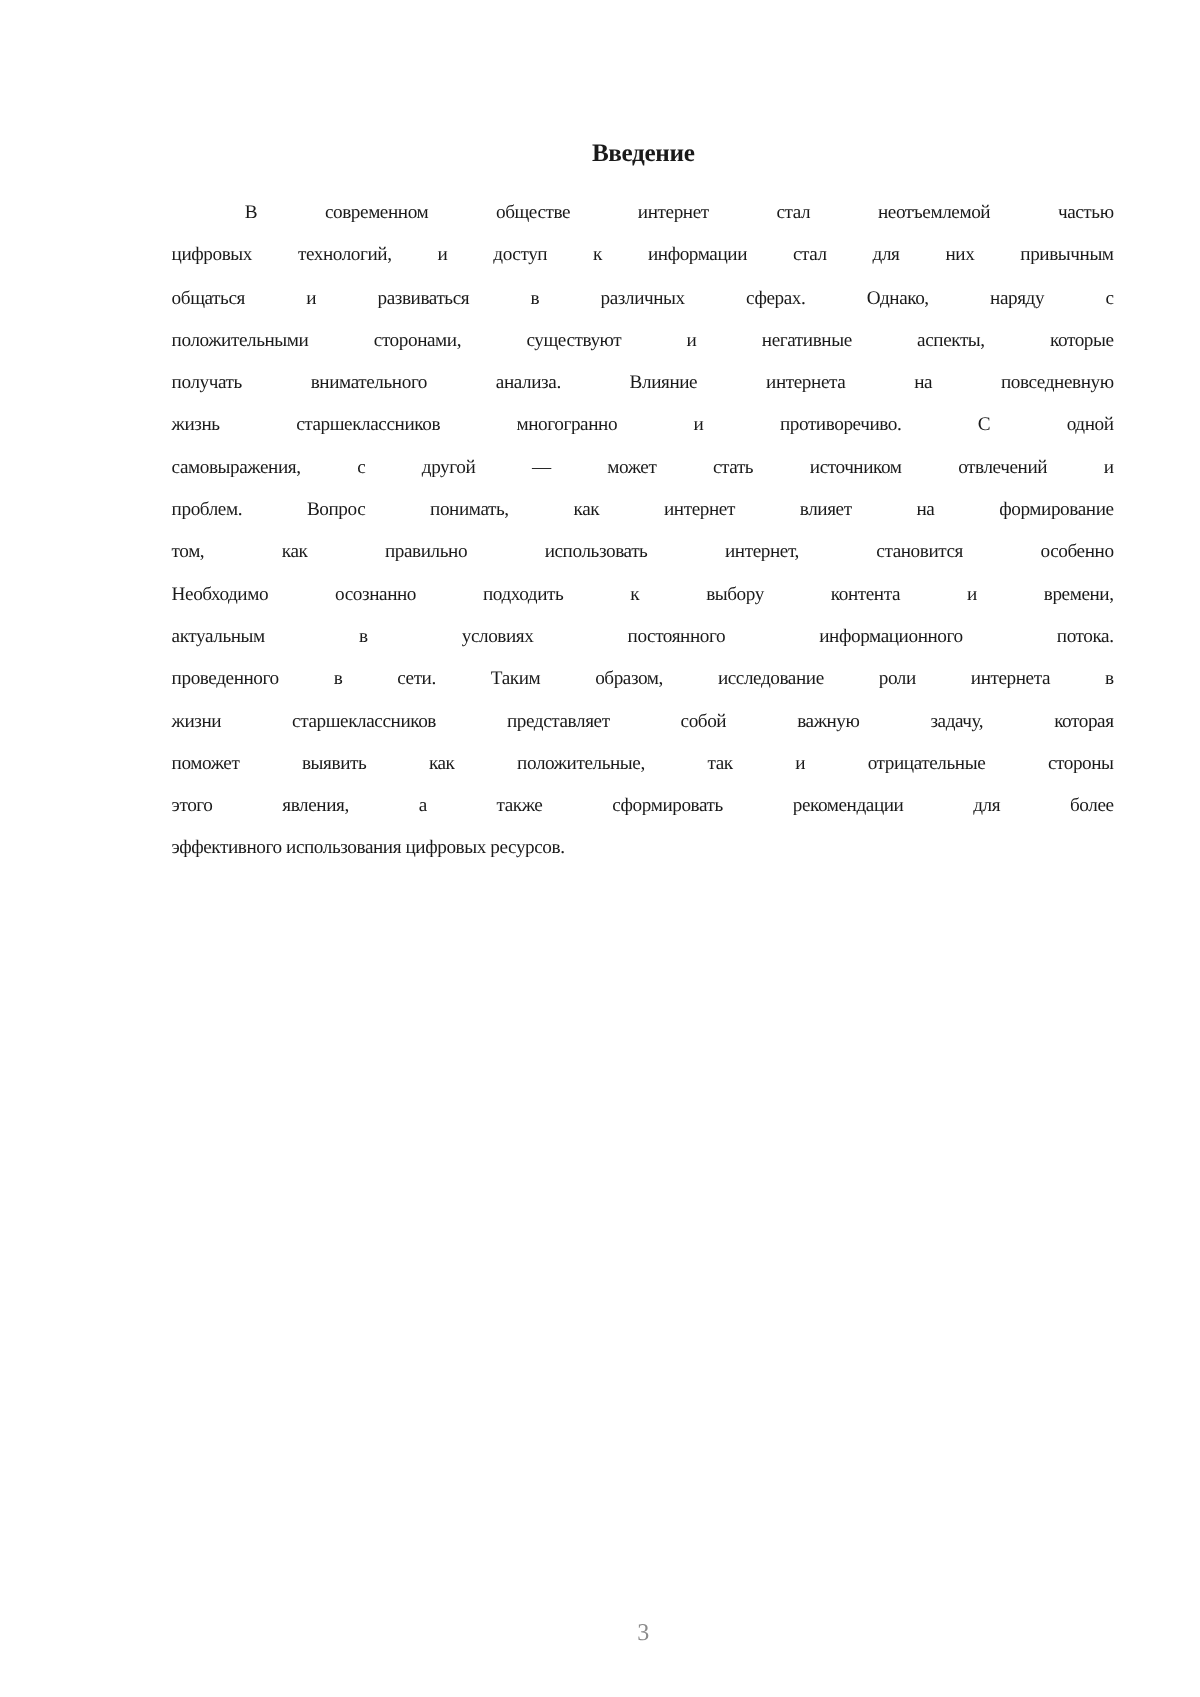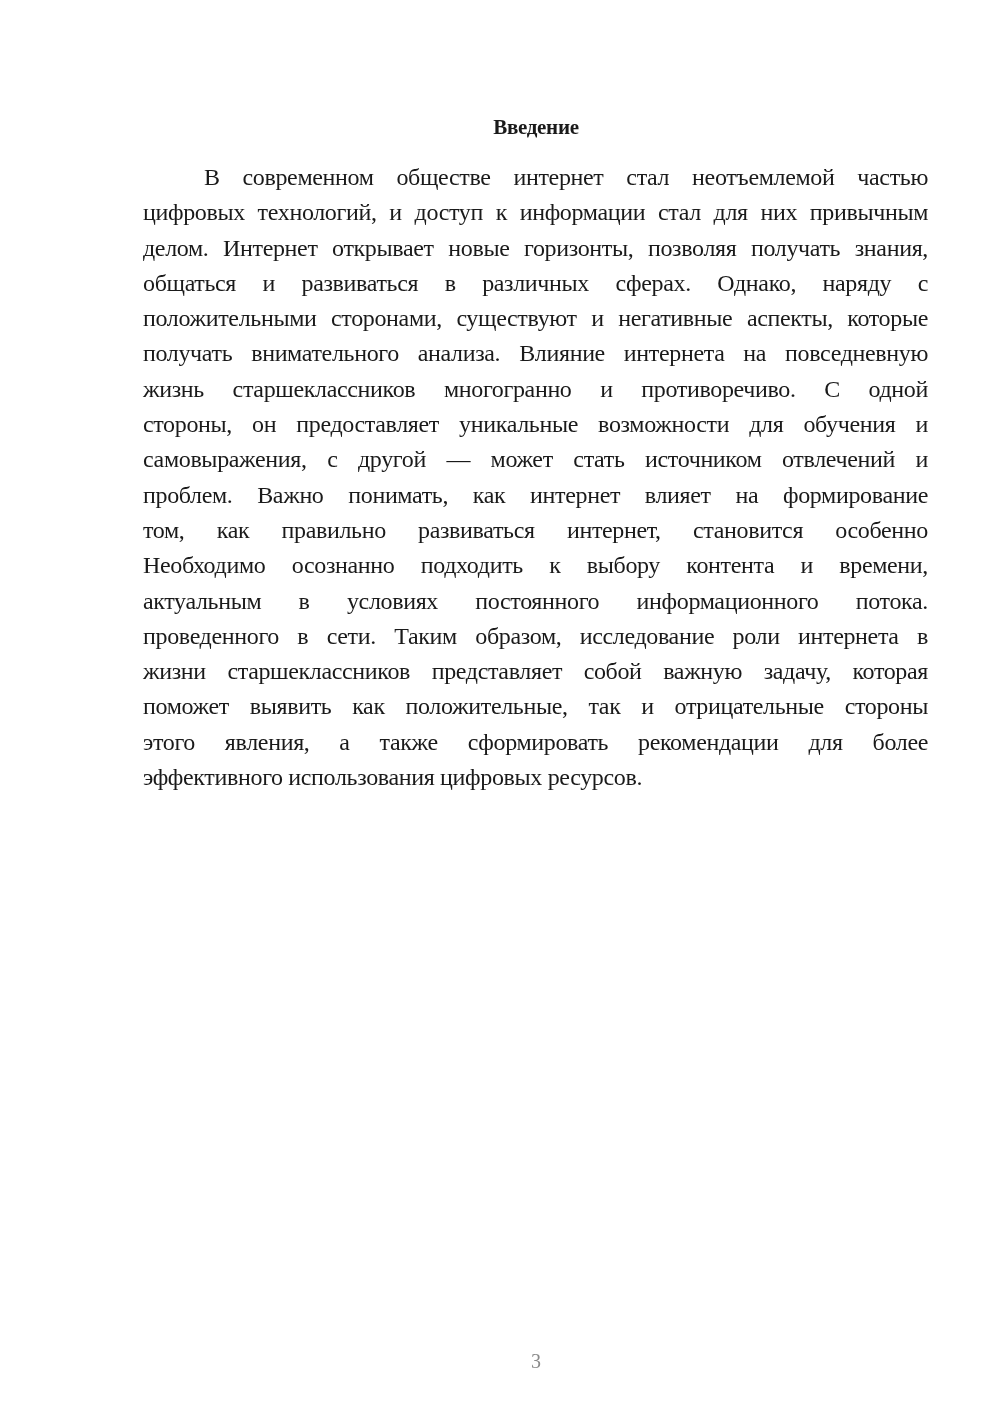--- a/index.html
+++ b/index.html
@@ -34,21 +34,21 @@
       letter-spacing: -0.3px;
     }
     .body-text {
       position: absolute;
       left: 143px;
       top: 145px;
       width: 785px;
     }
     .line {
       display: block;
-      font-size: 24px;
+      font-size: 16px;
       line-height: 35.3px;
       height: 35.3px;
       white-space: nowrap;
       text-align: justify;
       text-align-last: justify;
       letter-spacing: -0.35px;
     }
     .line.first {
       text-indent: 61px;
     }
@@ -69,29 +69,27 @@
   </style>
 </head>
 <body>
 
 <div class="page">
   <div class="heading">Введение</div>
 
   <div class="body-text">
     <span class="line first">В современном обществе интернет стал неотъемлемой частью</span>
     <span class="line">цифровых технологий, и доступ к информации стал для них привычным</span>
-    <span class="line">делом. Интернет открывает новые горизонты, позволяя получать знания,</span>
     <span class="line">общаться и развиваться в различных сферах. Однако, наряду с</span>
     <span class="line">положительными сторонами, существуют и негативные аспекты, которые</span>
     <span class="line">получать внимательного анализа. Влияние интернета на повседневную</span>
     <span class="line">жизнь старшеклассников многогранно и противоречиво. С одной</span>
-    <span class="line">стороны, он предоставляет уникальные возможности для обучения и</span>
     <span class="line">самовыражения, с другой — может стать источником отвлечений и</span>
-    <span class="line">проблем. Важно понимать, как интернет влияет на формирование</span>
-    <span class="line">том, как правильно развиваться интернет, становится особенно</span>
+    <span class="line">проблем. Вопрос понимать, как интернет влияет на формирование</span>
+    <span class="line">том, как правильно использовать интернет, становится особенно</span>
     <span class="line">Необходимо осознанно подходить к выбору контента и времени,</span>
     <span class="line">актуальным в условиях постоянного информационного потока.</span>
     <span class="line">проведенного в сети. Таким образом, исследование роли интернета в</span>
     <span class="line">жизни старшеклассников представляет собой важную задачу, которая</span>
     <span class="line">поможет выявить как положительные, так и отрицательные стороны</span>
     <span class="line">этого явления, а также сформировать рекомендации для более</span>
     <span class="line last">эффективного использования цифровых ресурсов.</span>
   </div>
 
   <div class="page-number">3</div>

